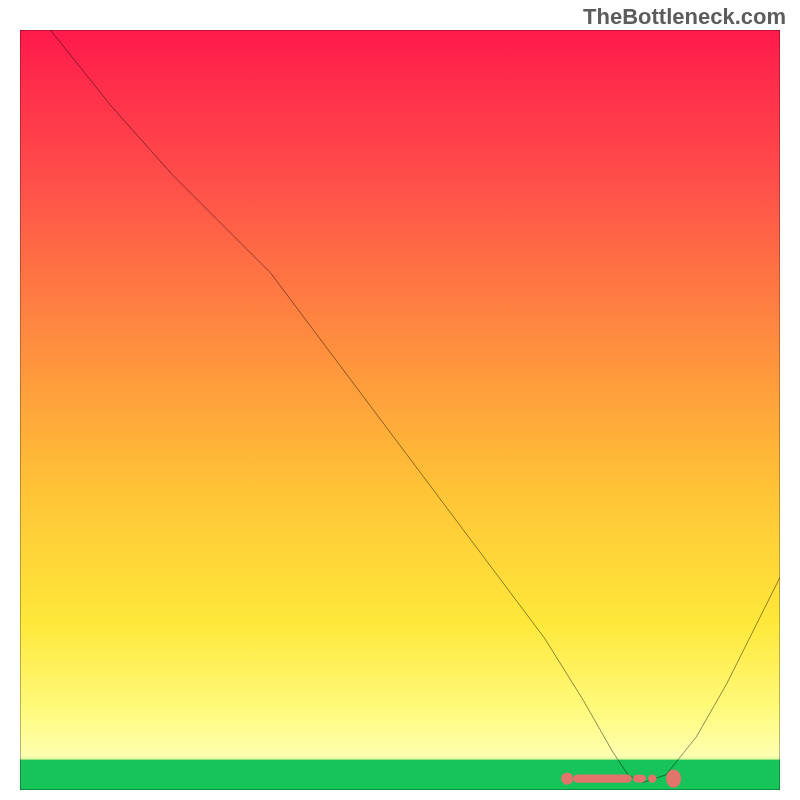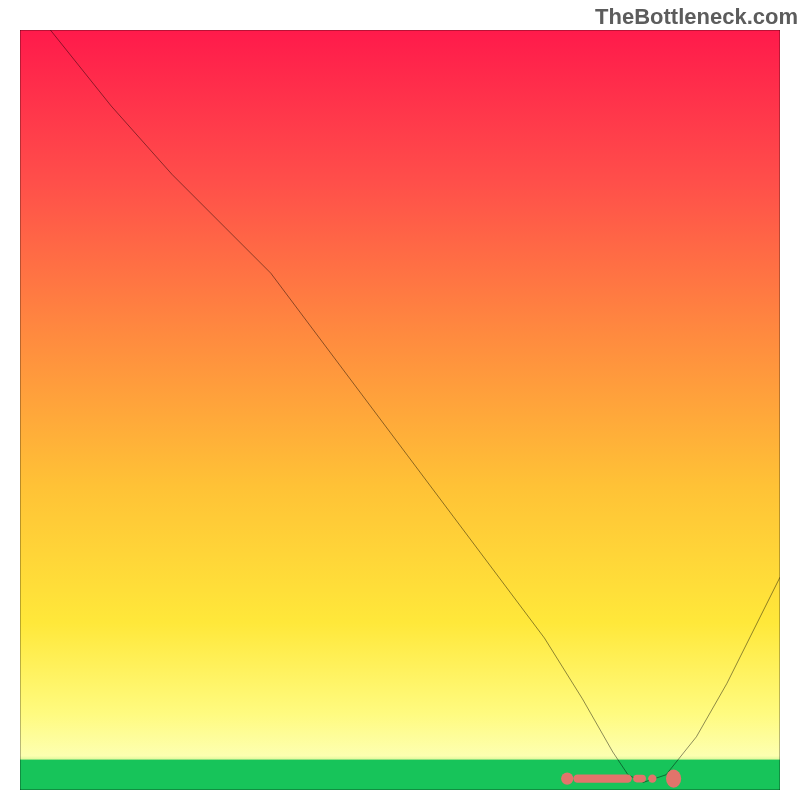--- a/index.html
+++ b/index.html
@@ -7,21 +7,21 @@
     width: 800px;
     height: 800px;
     background: #ffffff;
     font-family: Arial, sans-serif;
     position: relative;
     overflow: hidden;
   }
   .watermark {
     position: absolute;
     top: 4px;
-    right: 2px;
+    right: 14px;
     font-size: 22px;
     font-weight: bold;
     color: #5c5c5c;
     z-index: 10;
   }
   .chart-wrap {
     position: absolute;
     left: 20px;
     top: 30px;
     width: 760px;

